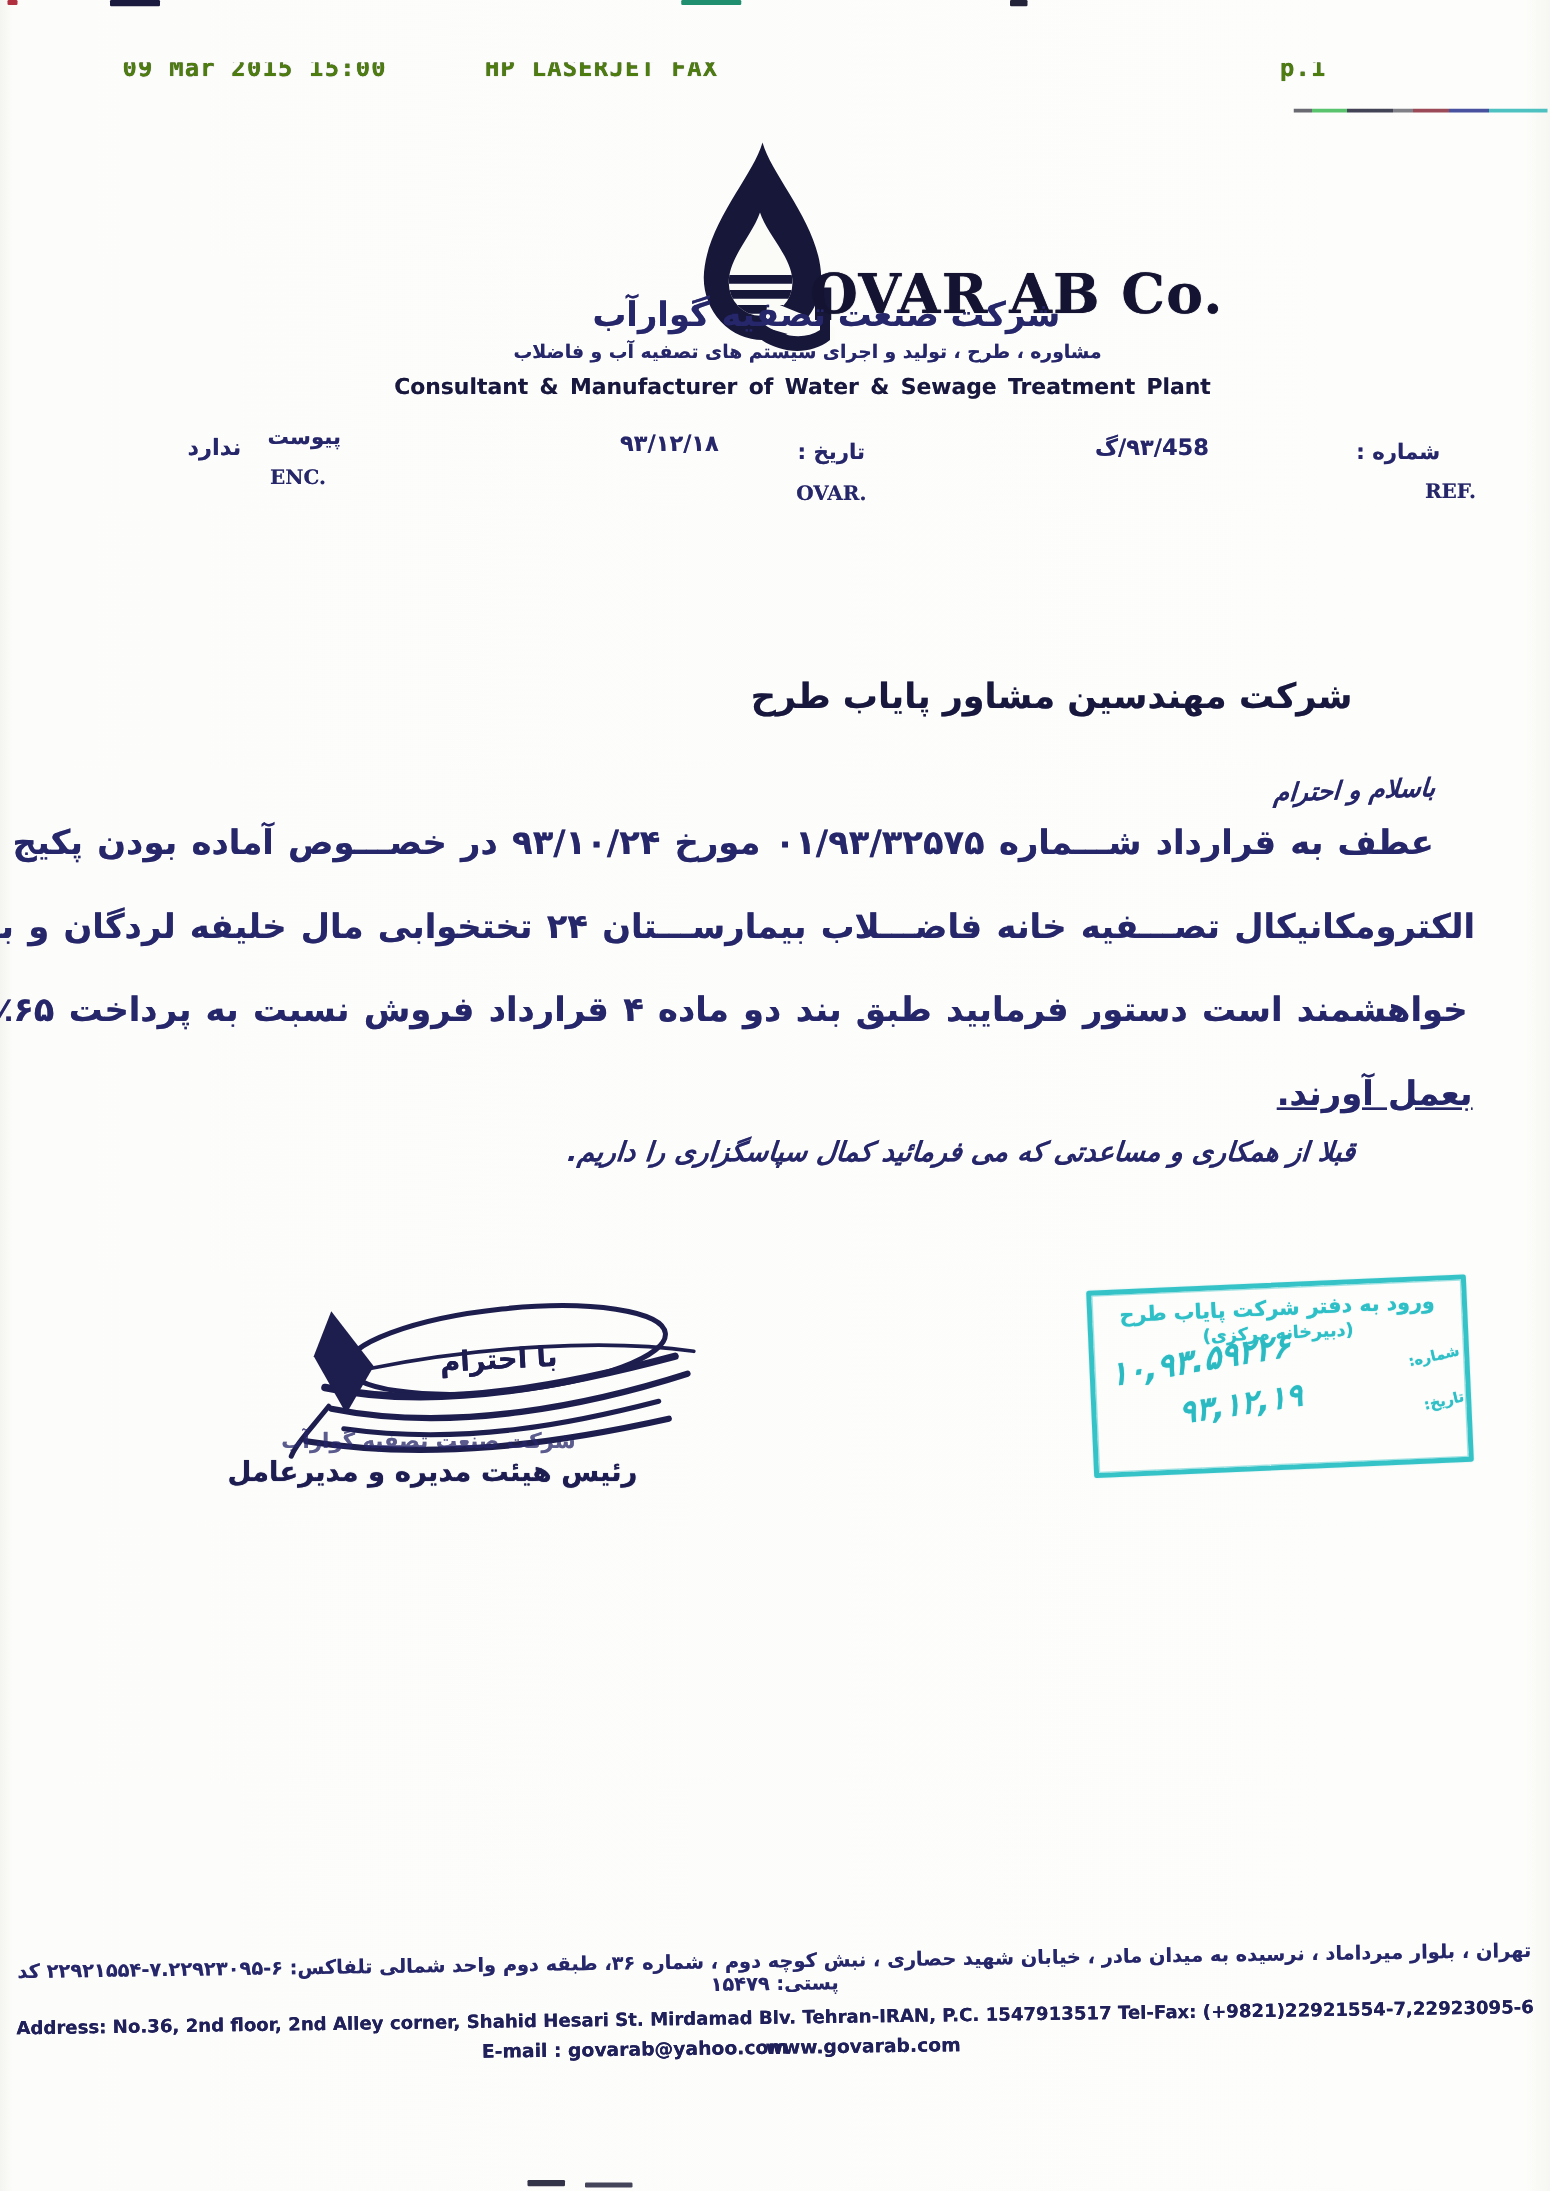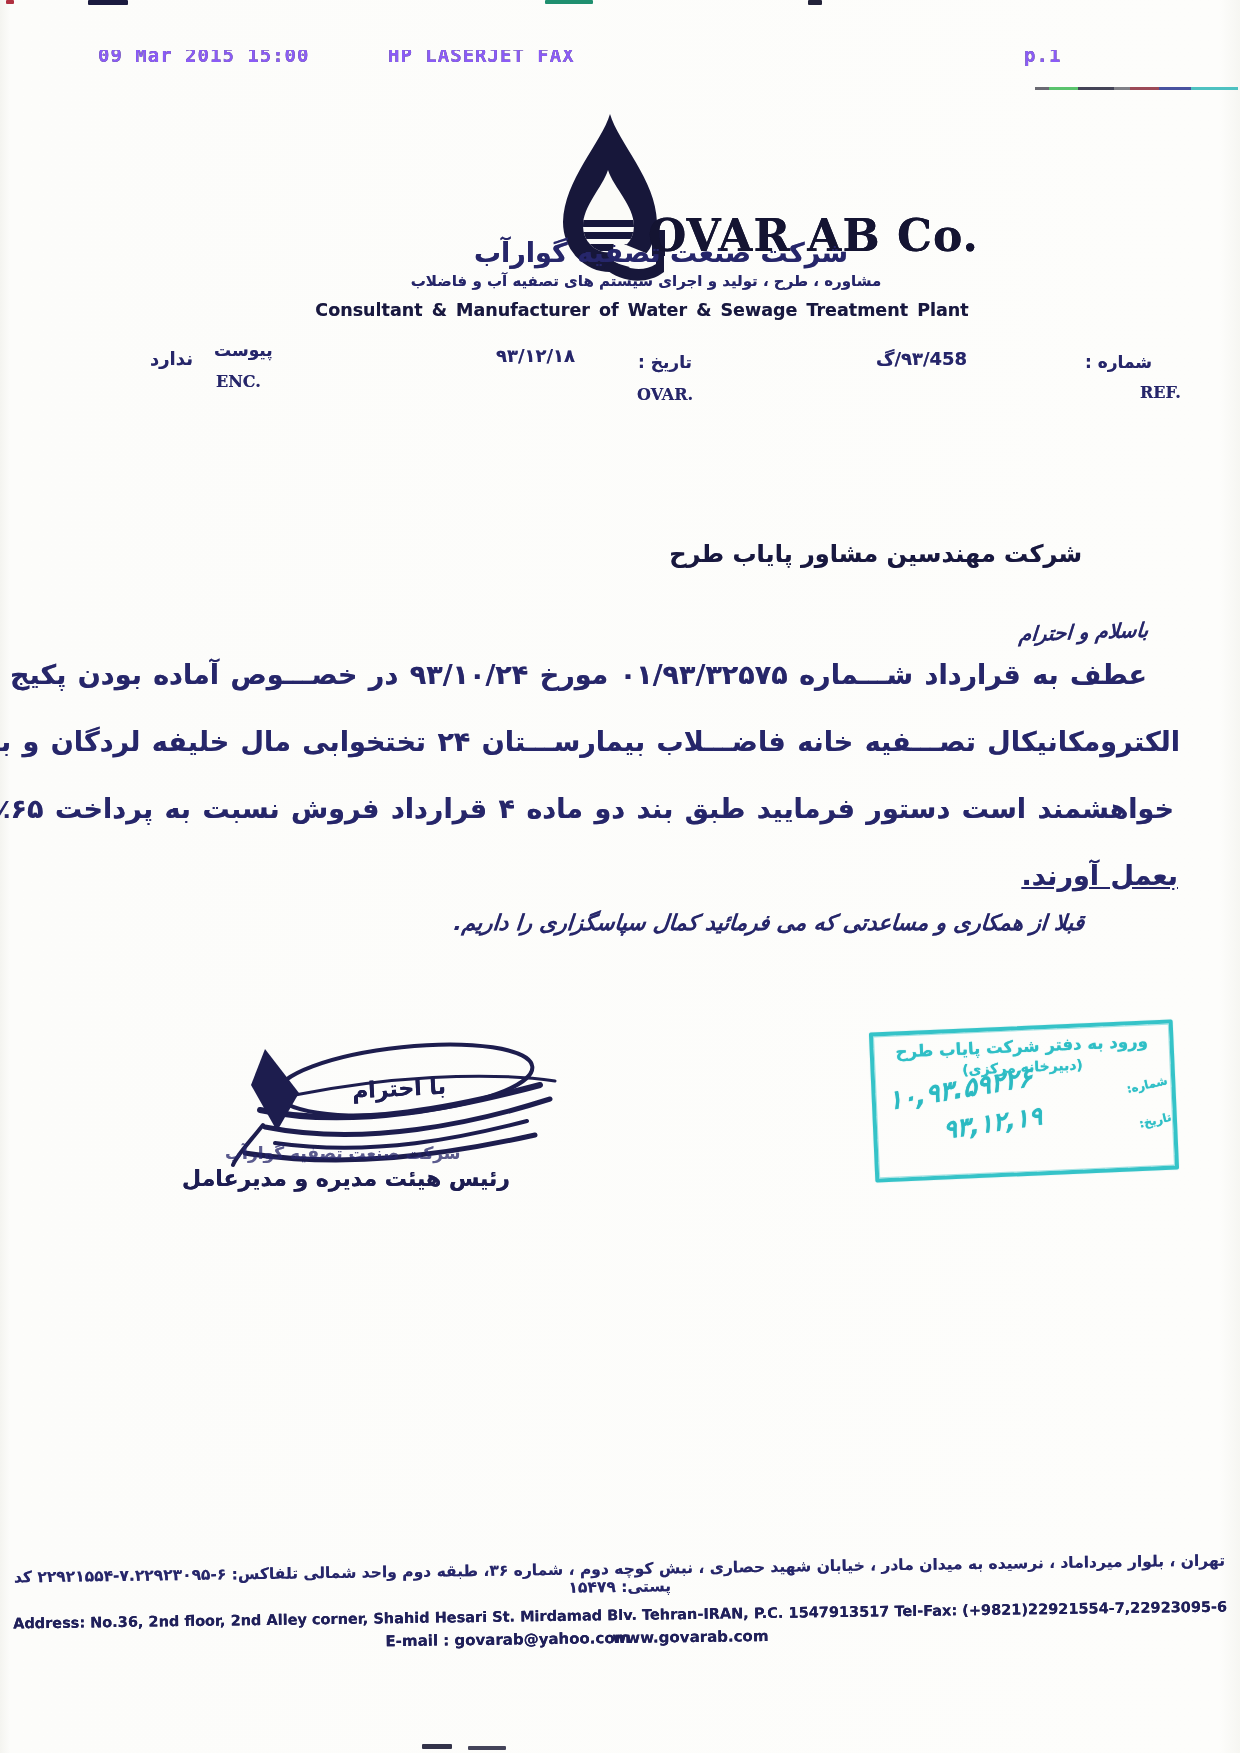--- a/index.html
+++ b/index.html
@@ -12,21 +12,21 @@
   .ink{color:#26266a;text-shadow:0 0 .5px rgba(38,38,106,.55);}
   .ink-dark{color:#18183f;text-shadow:0 0 .5px rgba(24,24,63,.5);}
   .rtl{direction:rtl;unicode-bidi:embed;}
   .ltr-override{direction:ltr;unicode-bidi:bidi-override;display:inline-block;}
   .nowrap{white-space:nowrap;}
 
   
   #fax-header-row{left:0;top:50px;width:1240px;height:24px;overflow:hidden;}
   #fax-header-row .fx{
     position:absolute;top:-6px;font-family:"DejaVu Sans Mono",monospace;
-    font-weight:bold;font-size:19px;color:#8b5cf6;letter-spacing:1px;
+    font-weight:bold;font-size:19px;color:#4d7c0f;letter-spacing:1px;
     text-shadow:0 0 .6px #3c3c3c;
   }
   #fax-timestamp{left:98px;} #fax-device{left:388px;} #fax-page{left:1024px;}
 
   #scanline-colored{left:1035px;top:87px;width:203px;height:3px;opacity:.85;
     background:linear-gradient(90deg,#50505a 0 7%,#3db954 7% 21%,#23233a 21% 39%,
       #6a6a72 39% 47%,#8a2a3a 47% 61%,#28348f 61% 77%,#2fb7b7 77% 100%);}
 
   .speck{position:absolute;border-radius:1px;}
 
@@ -47,21 +47,21 @@
   .meta-label-en{font-family:"DejaVu Serif",serif;font-size:16px;font-weight:bold;}
   .meta-value{font-size:18px;font-weight:bold;}
   #ref-label-fa{left:1085px;top:352px;} #ref-label-en{left:1098px;top:383px;margin-left:42px;}
   #ref-value{left:876px;top:348px;letter-spacing:1px;}
   #date-label-fa{left:638px;top:352px;} #date-label-en{left:637px;top:385px;}
   #date-value{left:496px;top:345px;letter-spacing:1px;}
   #enc-label-fa{left:214px;top:340px;} #enc-label-en{left:216px;top:372px;text-align:center;}
   #enc-value{left:150px;top:348px;}
 
   
-  #recipient{right:158px;top:540px;font-size:24px;font-weight:bold;letter-spacing:.5px;}
+  #recipient{right:158px;top:540px;font-size:28px;font-weight:bold;letter-spacing:.5px;}
   #salutation{right:92px;top:620px;font-size:20px;font-weight:bold;font-style:italic;
     transform:rotate(-2deg) skewX(-6deg);}
   .body-line{font-size:27px;font-weight:bold;word-spacing:2px;}
   #body-line-0{right:93px;top:659px;}
   #body-line-1{right:60px;top:726px;}
   #body-line-2{right:66px;top:793px;}
   #body-line-3{right:62px;top:860px;text-decoration:underline;}
   #closing{right:156px;top:910px;font-size:21.5px;font-weight:bold;font-style:italic;
     transform:skewX(-5deg);}
 

